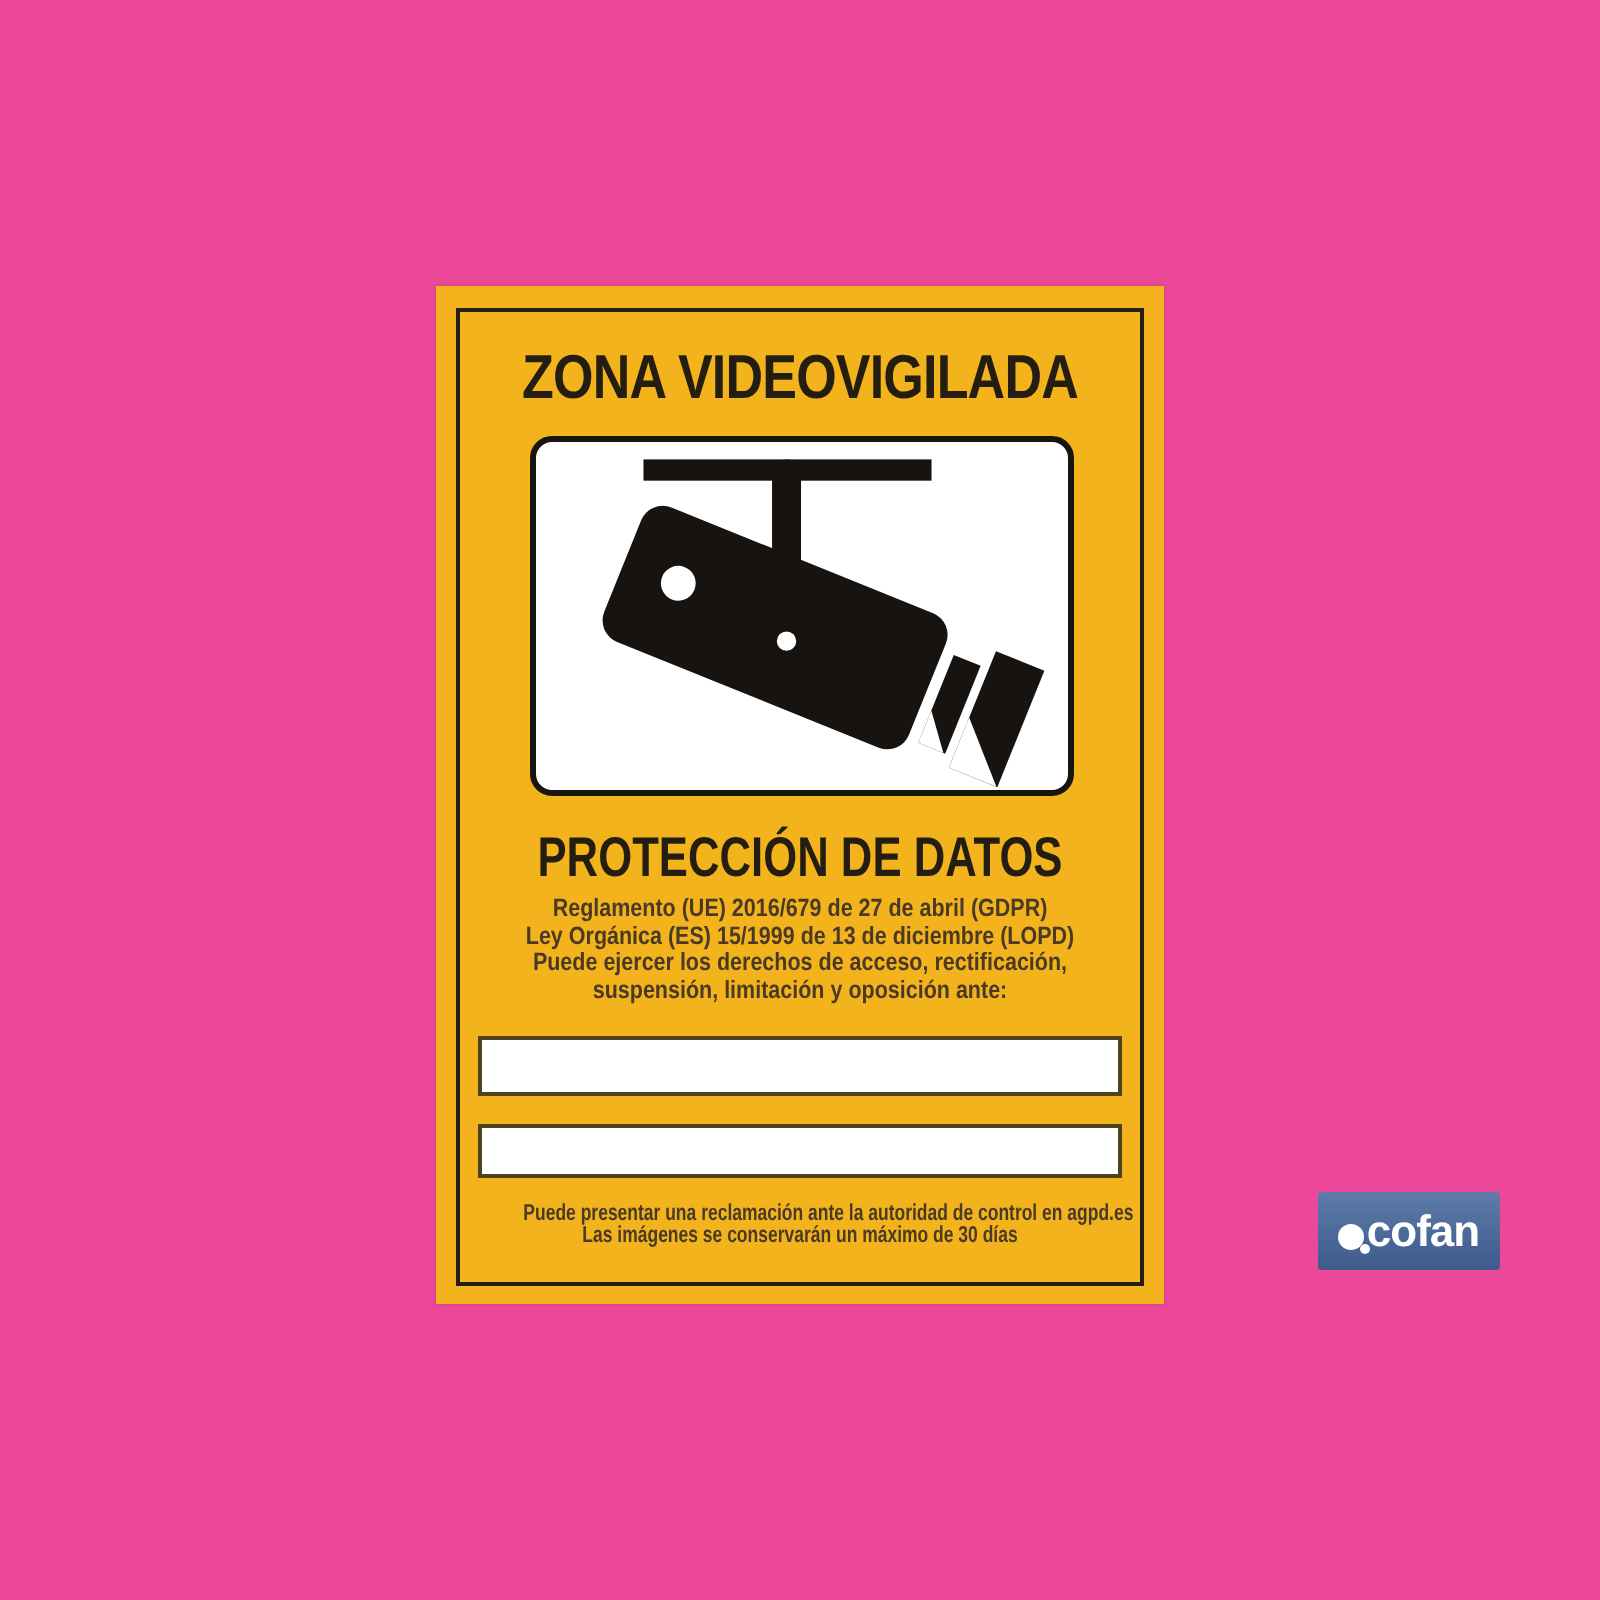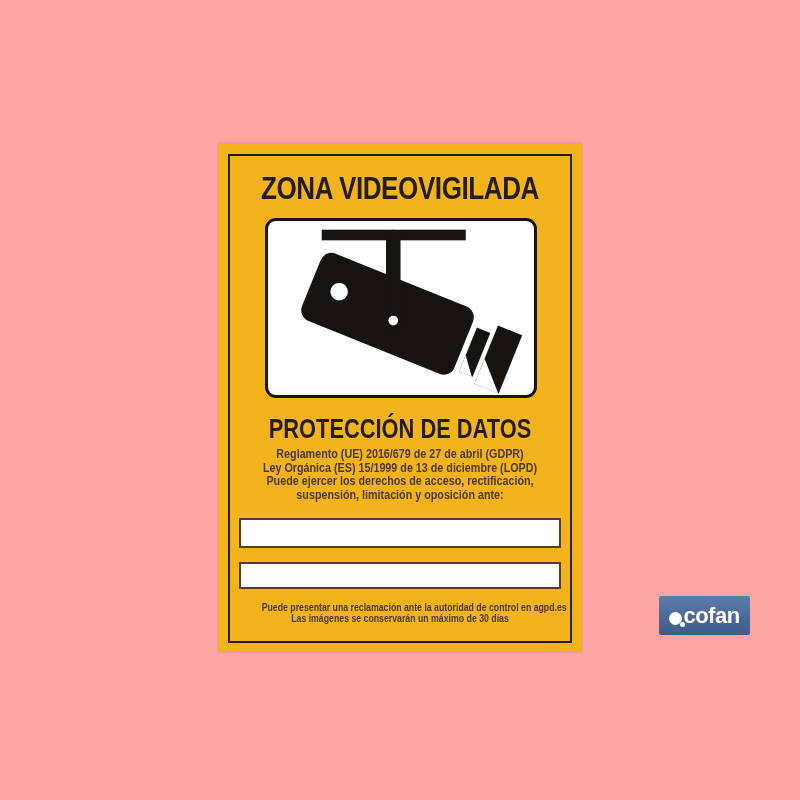--- a/index.html
+++ b/index.html
@@ -5,21 +5,21 @@
   html, body {
     margin: 0;
     padding: 0;
     background: #ffffff;
     font-family: "Liberation Sans", "DejaVu Sans", sans-serif;
   }
   .canvas {
     position: relative;
     width: 800px;
     height: 800px;
-    background: #fca5a5;
+    background: #ec4899;
     overflow: hidden;
   }
   
   .sign {
     position: absolute;
     left: 218px;
     top: 143px;
     width: 364px;
     height: 509px;
     background: var(--sign-yellow, #F3B31C);

